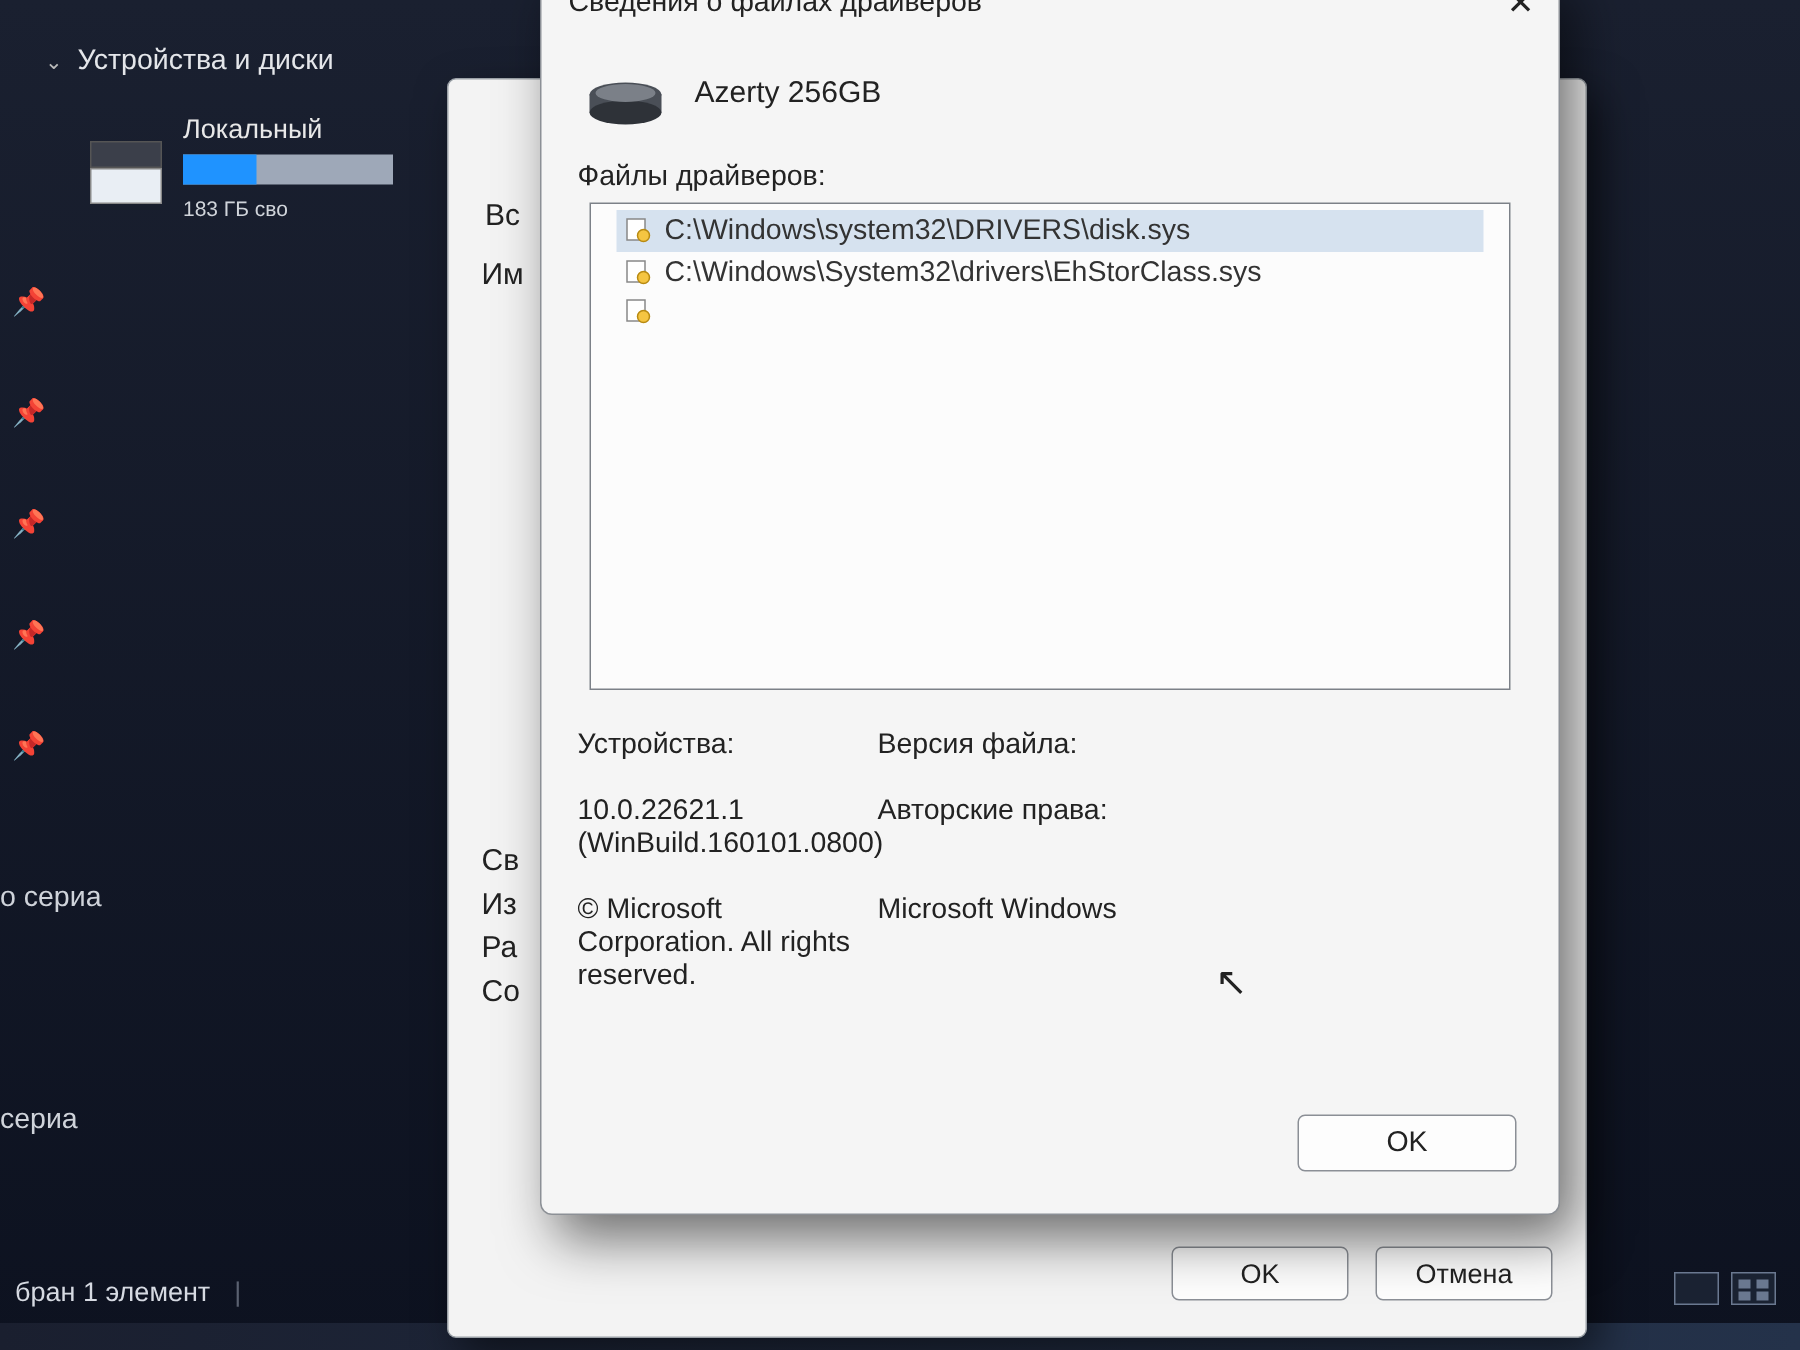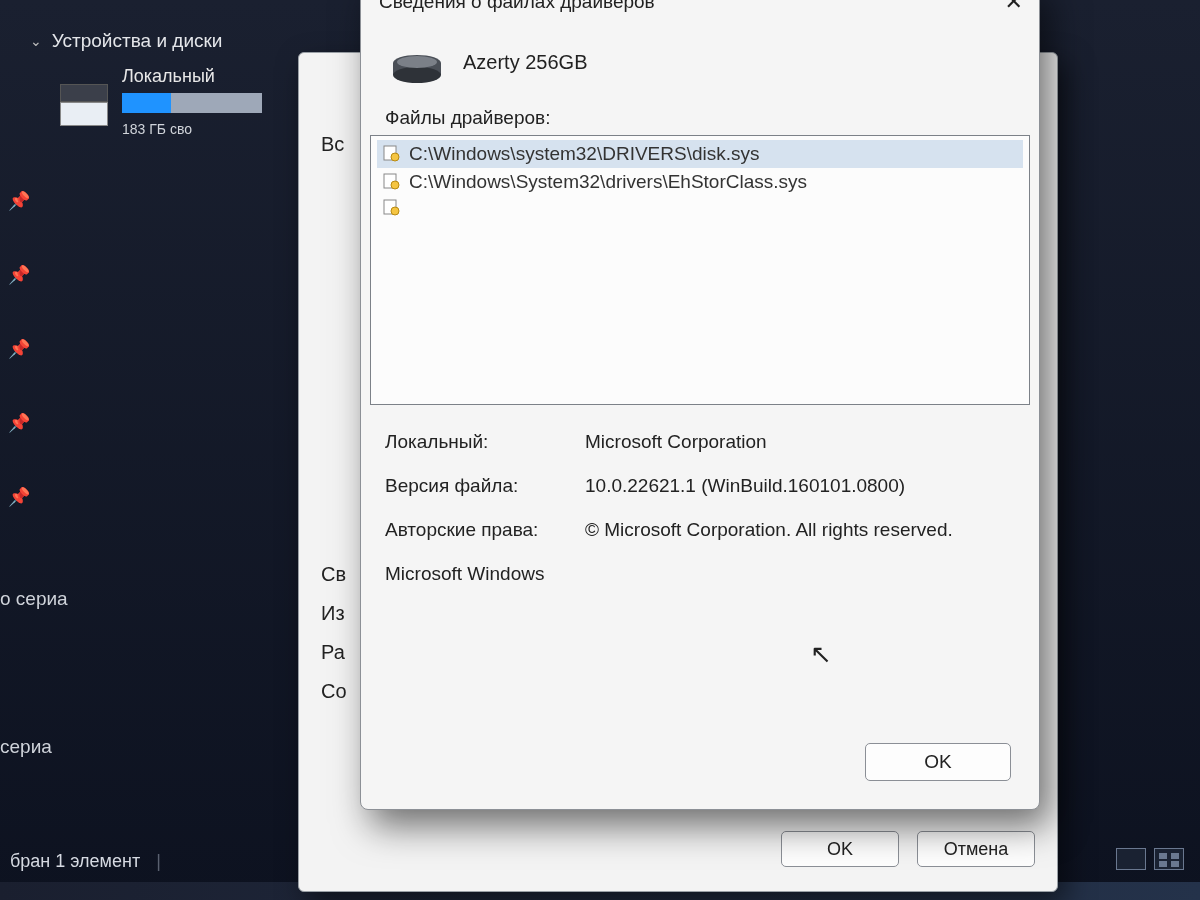--- a/index.html
+++ b/index.html
@@ -16,21 +16,21 @@
       position: absolute; left: 0; top: 0; width: 1200px; height: 900px;
       background: linear-gradient(180deg,#1a2030 0%, #0d1220 100%);
     }
     .explorer-side {
       position: absolute; left: 30px; top: 30px; width: 300px;
     }
     .dev-heading {
       display: flex; align-items: center; gap: 10px; margin-bottom: 14px; font-size: 19px; color: #e4e6ea;
     }
     .chev { font-size: 14px; color: #bbb; }
-    .drive-row { display: flex; align-items: center; gap: 14px; margin-left: 30px; margin-top: 14px;}
+    .drive-row { display: flex; align-items: center; gap: 14px; margin-left: 30px; margin-top: 24px;}
     .drive-icon { width: 48px; height: 48px; display:flex; flex-direction:column; justify-content:flex-end;}
     .drive-icon .top{ height:18px; background:#3b3f4a; border:1px solid #555;}
     .drive-icon .bot{ height:24px; background:#e9eef4; border:1px solid #888;}
     .drive-text { display:flex; flex-direction:column; gap:6px;}
     .drive-name { font-size:18px; }
     .drive-bar { width: 140px; height:20px; background:#9ea8b8;}
     .drive-bar .fill{ width:35%; height:100%; background:#1f93ff;}
     .drive-free { font-size:14px; color:#d0d4da; margin-top:2px;}
     .pins { position:absolute; left:8px; top:190px; display:flex; flex-direction:column; gap:52px;}
     .pin { color:#9aa3b3; font-size:18px;}
@@ -50,22 +50,22 @@
       linear-gradient(#6a7890,#6a7890) 4px 12px/8px 6px no-repeat,
       linear-gradient(#6a7890,#6a7890) 16px 12px/8px 6px no-repeat,
       #1a2232;}
     .taskbar{position:absolute;left:0;bottom:0;width:100%;height:18px;background:linear-gradient(90deg,#1a1f2f,#24324a);}
     
     .prop-dialog {
       position:absolute; left:298px; top:52px; width:760px; height:840px;
       background:#f3f3f3; border:1px solid #9aa0a6; border-radius:6px;
       box-shadow: 8px 12px 28px rgba(0,0,0,.5);
     }
-    .pd-labels{ position:absolute; left:22px; top:80px; color:#222; font-size:20px; display:flex; flex-direction:row; gap:16px;}
-    .pd-bottom-labels{position:absolute;left:22px; top:510px; color:#222; font-size:20px; display:flex; flex-direction:column; gap:16px;}
+    .pd-labels{ position:absolute; left:22px; top:80px; color:#222; font-size:20px; display:flex; flex-direction:column; gap:16px;align-items:center;}
+    .pd-bottom-labels{position:absolute;left:22px; top:510px; color:#222; font-size:20px; display:flex; flex-direction:column; gap:6px;}
     .pd-btns{ position:absolute; right:22px; bottom:24px; display:flex; gap:18px;}
     .pd-btn{ min-width:118px; height:36px; background:#fdfdfd; border:1px solid #8b8f96; border-radius:5px; font-size:18px; color:#222;}
     .pd-right-label{position:absolute;right:22px;top:418px;color:#222;font-size:19px;}
     .pd-right-label2{position:absolute;right:22px;top:636px;color:#222;font-size:19px;}
     
     .drv-dialog{
       position:absolute; left:360px; top:-20px; width:680px; height:830px;
       background:#f5f5f5; border:1px solid #8c9096; border-radius:8px;
       box-shadow: 10px 16px 36px rgba(0,0,0,.55);
       color:#202124;
@@ -74,22 +74,22 @@
       display:flex; align-items:center; justify-content:space-between;
       padding:8px 16px 6px 18px; font-size:19px; color:#222;
     }
     .close-x{ font-size:22px; color:#222; cursor:pointer;}
     .device-row{ display:flex; gap:18px; padding: 30px 24px 8px 28px; }
     .disk-icon{ width:56px; height:34px; }
     .disk-icon svg{ width:56px; height:34px;}
     .device-name{ font-size:20px; color:#222;}
     .files-label{ padding: 14px 24px 6px 24px; font-size:19px; color:#222;}
     .files-box{
-      margin: 0 9px; height:270px; border:1px solid #7c8188; background:#fcfcfc;
-      padding:4px 6px; overflow:auto;
+      margin: 0 32px; height:325px; border:1px solid #7c8188; background:#fcfcfc;
+      padding:4px 17px; overflow:auto;
     }
     .file-item{
       display:flex; align-items:center; gap:8px; font-size:19px; padding:3px 6px; color:#333;
     }
     .file-item.selected{ background:#d6e2ef;}
     .file-ico{ width:18px; height:18px; display:inline-block;}
     .file-ico svg{width:18px;height:18px;}
     .info-grid{
       display:grid; grid-template-columns: 200px 1fr;
       column-gap: 0; row-gap: 22px;
@@ -201,22 +201,21 @@
       <span>C:\Windows\System32\drivers\EhStorClass.sys</span>
     </div>
     <div class="file-item">
       <span class="file-ico"><svg viewBox="0 0 18 18">
             <rect x="1" y="1" width="12" height="14" fill="#fff" stroke="#888"></rect>
             <circle cx="12" cy="12" r="4" fill="#f5c542" stroke="#b88a12"></circle>
           </svg></span>
     </div>
   </div>
   <div class="info-grid">
-    <div class="lab">Локальный:</div>
-    <div class="val">Microsoft Corporation</div>
+    <div class="lab">Устройства:</div>
     <div class="lab">Версия файла:</div>
     <div class="val">10.0.22621.1 (WinBuild.160101.0800)</div>
     <div class="lab">Авторские права:</div>
     <div class="val">© Microsoft Corporation. All rights reserved.</div>
     <div class="val">Microsoft Windows</div>
   </div>
   <div class="drv-btn-row">
     <button class="drv-btn">OK</button>
   </div>
 </div>

